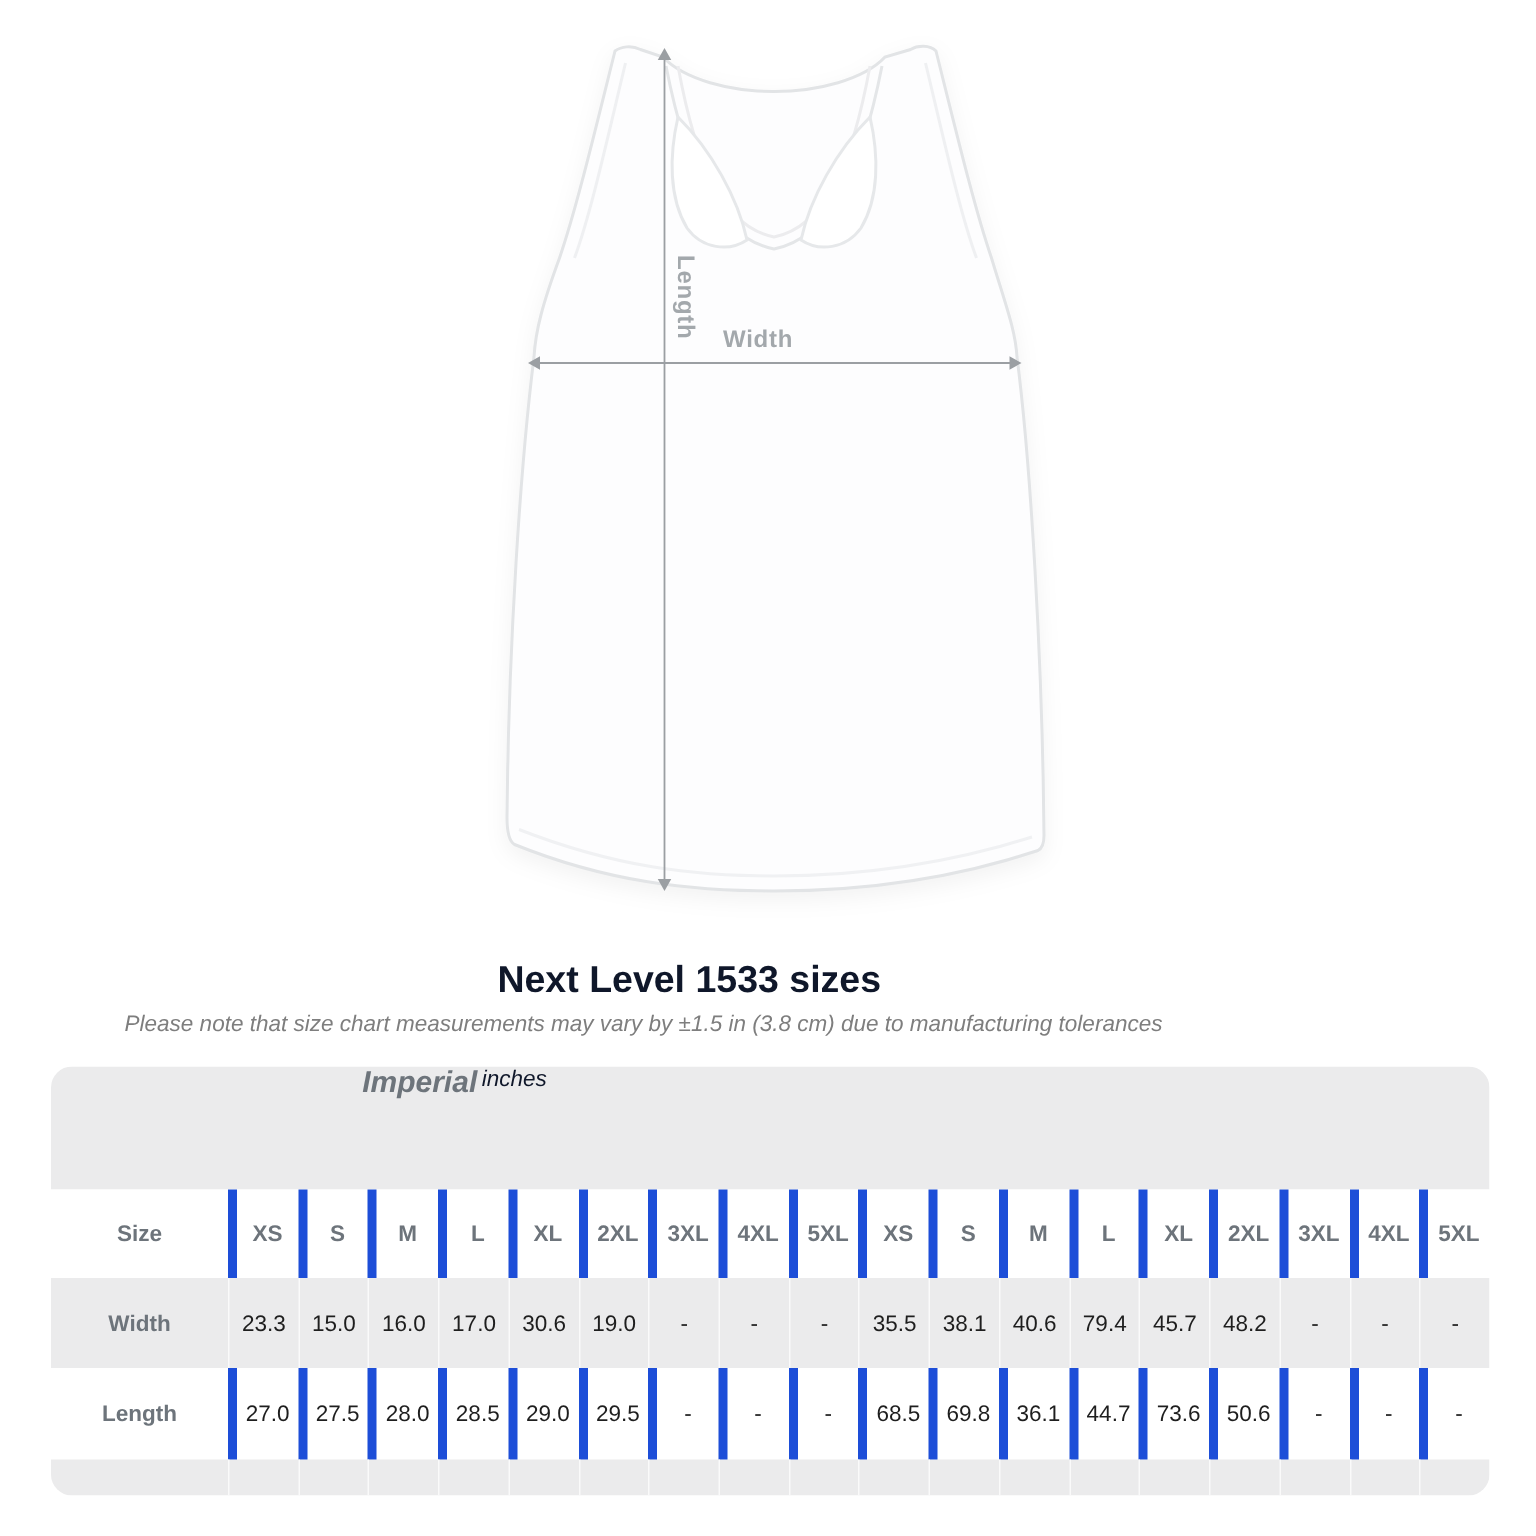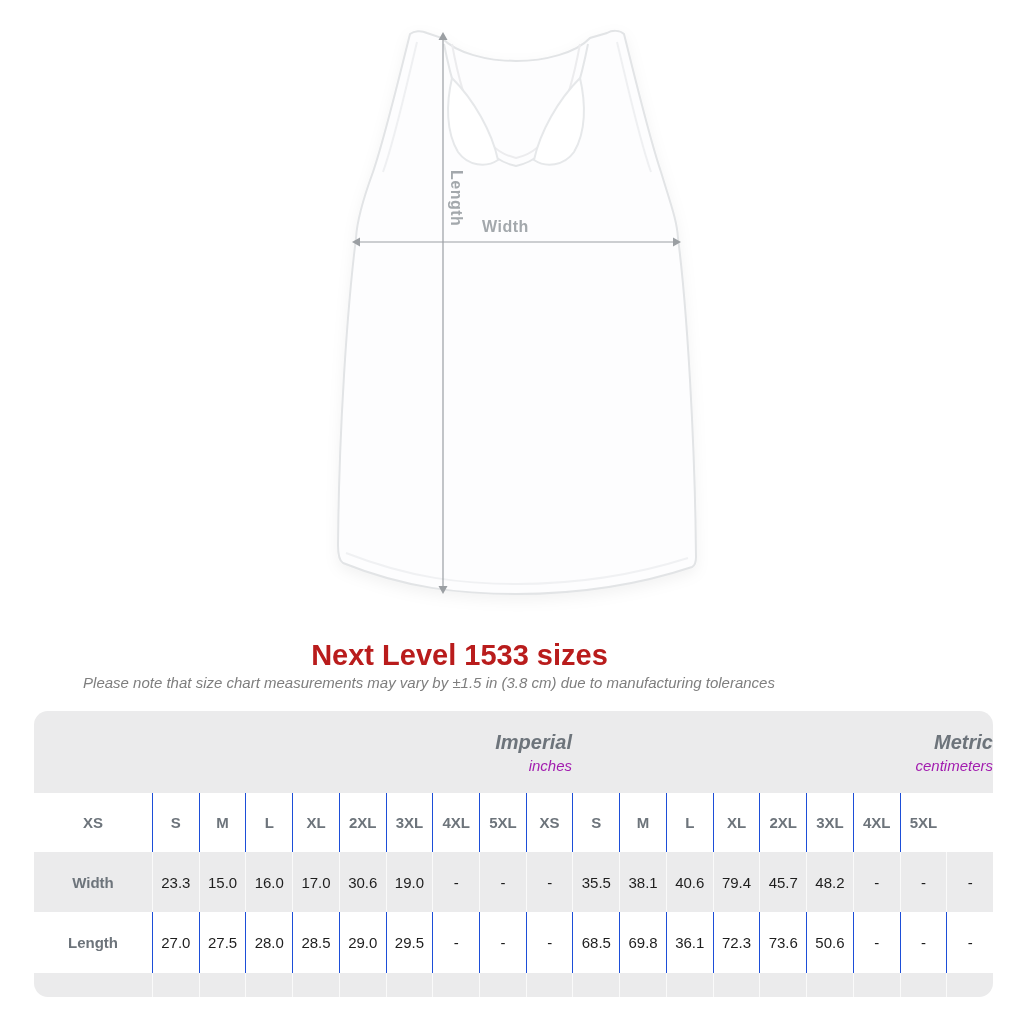--- a/index.html
+++ b/index.html
@@ -8,44 +8,44 @@
 
   
   .diagram{position:absolute;left:0;top:0;width:1024px;height:625px;}
   .diagram svg{position:absolute;left:0;top:0;}
   .dim-label{position:absolute;font-weight:bold;font-size:16px;color:#a3a8ac;letter-spacing:.5px;}
   .dim-label.length{left:465px;top:170px;transform:rotate(90deg);transform-origin:top left;}
   .dim-label.width{left:482px;top:218px;}
 
   
   .page-title{position:absolute;left:0;top:639px;width:919px;text-align:center;
-              font-size:29px;font-weight:bold;color:#b91c1c;}
+              font-size:25px;font-weight:bold;color:#0f172a;}
   .page-subtitle{position:absolute;left:0;top:674px;width:858px;text-align:center;
               font-size:15px;font-style:italic;color:#7e7e7e;}
 
   
   .chart{position:absolute;left:34px;top:711px;width:959px;height:286px;
          border-radius:14px;overflow:hidden;background:#ffffff;}
   .row{display:grid;grid-template-columns:118px repeat(18,1fr);}
   .ghead{display:grid;grid-template-columns:56.1% 43.9%;height:82px;background:#ebebec;}
-  .gcell{display:flex;flex-direction:column;align-items:flex-end;justify-content:center;gap:3px;}
+  .gcell{display:flex;flex-direction:row;align-items:flex-start;justify-content:center;gap:3px;}
   .glabel{font-size:20px;font-weight:bold;font-style:italic;color:#6d747b;}
-  .gsub{font-size:15px;font-style:italic;color:#a21caf;}
+  .gsub{font-size:15px;font-style:italic;color:#0f172a;}
 
   .sizes-row{height:59px;background:#ffffff;}
   .sizes-row .cell{font-weight:bold;color:#6d747b;}
   .data-row-a{height:60px;background:#ebebec;}
   .data-row-b{height:61px;background:#ffffff;}
   .footer-row{height:24px;background:#ebebec;}
 
   .cell{display:flex;align-items:center;justify-content:center;font-size:15px;color:#1e1e1e;}
   .rowlabel{font-weight:bold;color:#6d747b;}
 
   
-  .sizes-row .cell + .cell, .data-row-b .cell + .cell{border-left:1px solid #1d4ed8;text-align:right;}
+  .sizes-row .cell + .cell, .data-row-b .cell + .cell{border-left:6px solid #1d4ed8;text-align:right;}
   .data-row-a .cell + .cell, .footer-row .cell + .cell{border-left:1px solid #fafafa;}
   .sizes-row .gsep, .data-row-b .gsep{border-left:3px solid #ececec;}
   .data-row-a .gsep, .footer-row .gsep{border-left:3px solid #ffffff;}
 </style>
 </head>
 <body>
 
 <div class="diagram">
   <svg width="1024" height="625" viewBox="0 0 1024 625">
     <g style="filter:drop-shadow(0 5px 7px rgba(0,0,0,0.05))">
@@ -99,27 +99,24 @@
 <div class="page-title">Next Level 1533 sizes</div>
 <div class="page-subtitle">Please note that size chart measurements may vary by ±1.5 in (3.8 cm) due to manufacturing tolerances</div>
 
 <div class="chart">
 
   <div class="ghead">
     <div class="gcell">
       <div class="glabel">Imperial</div>
       <div class="gsub">inches</div>
     </div>
-    <div class="gcell">
-      <div class="glabel">Metric</div>
-      <div class="gsub">centimeters</div>
-    </div>
   </div>
 
   <div class="row sizes-row">
+    <div class="cell rowlabel">Size</div>
     <div class="cell">XS</div>
     <div class="cell">S</div>
     <div class="cell">M</div>
     <div class="cell">L</div>
     <div class="cell">XL</div>
     <div class="cell">2XL</div>
     <div class="cell">3XL</div>
     <div class="cell">4XL</div>
     <div class="cell">5XL</div>
     <div class="cell gsep">XS</div>
@@ -162,21 +159,21 @@
     <div class="cell">28.0</div>
     <div class="cell">28.5</div>
     <div class="cell">29.0</div>
     <div class="cell">29.5</div>
     <div class="cell">-</div>
     <div class="cell">-</div>
     <div class="cell">-</div>
     <div class="cell gsep">68.5</div>
     <div class="cell">69.8</div>
     <div class="cell">36.1</div>
-    <div class="cell">72.3</div>
+    <div class="cell">44.7</div>
     <div class="cell">73.6</div>
     <div class="cell">50.6</div>
     <div class="cell">-</div>
     <div class="cell">-</div>
     <div class="cell">-</div>
   </div>
 
   <div class="row footer-row">
     <div class="cell"></div>
     <div class="cell"></div>

